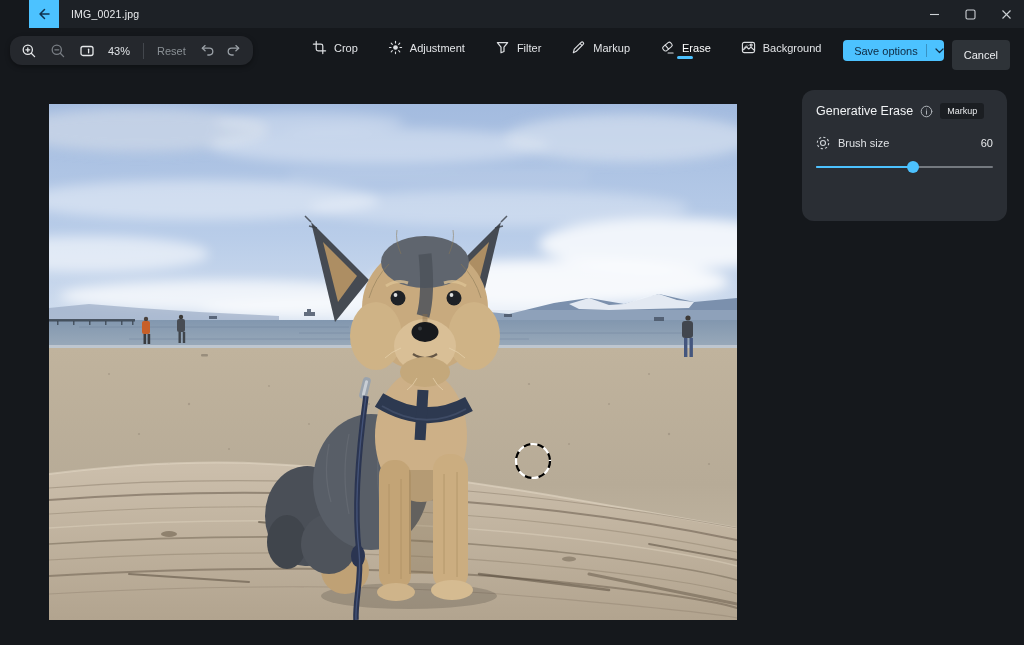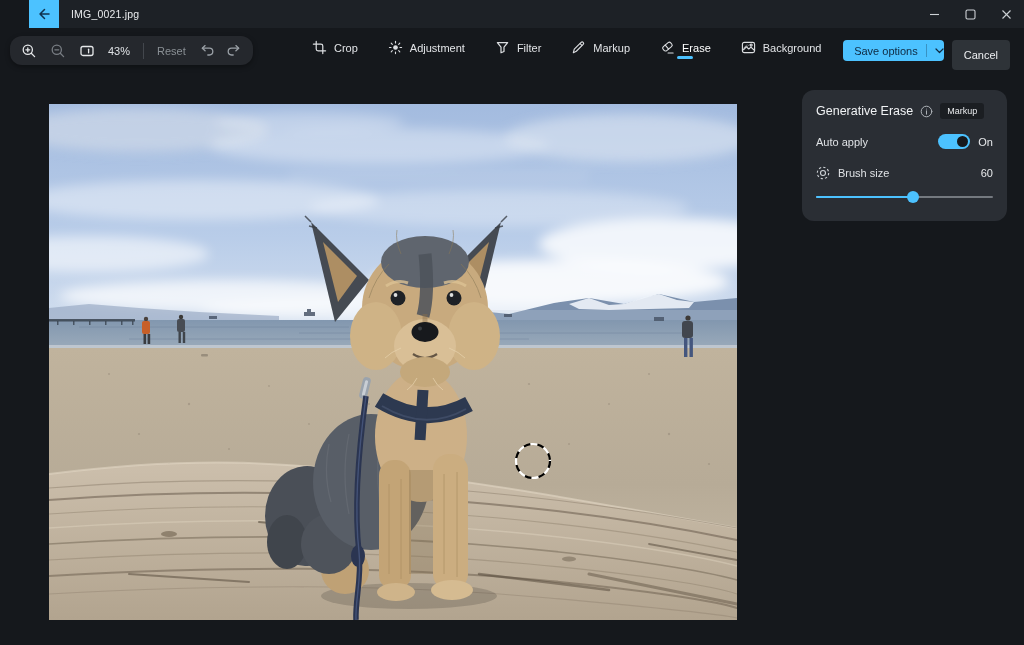--- a/index.html
+++ b/index.html
@@ -251,27 +251,20 @@
     <span class="panel-title">Generative Erase</span>
     <span>
         <svg width="13" height="13" viewBox="0 0 13 13" fill="none" stroke="#aeb3b8" stroke-width="1" stroke-linecap="round">
           <circle cx="6.5" cy="6.5" r="5.3"></circle>
           <line x1="6.5" y1="5.8" x2="6.5" y2="9.2"></line>
           <circle cx="6.5" cy="3.9" r="0.5" fill="#aeb3b8" stroke="none"></circle>
         </svg>
       </span>
     <span class="badge">Markup</span>
   </div>
-  <div class="row auto-row">
-    <span class="label-11">Auto apply</span>
-    <div class="toggle">
-        <div class="toggle-knob"></div>
-      </div>
-    <span class="on-label">On</span>
-  </div>
   <div class="row brush-row">
     <span class="brush-icon">
         <svg width="14" height="14" viewBox="0 0 14 14" fill="none" stroke="currentColor" stroke-width="1.1">
           <circle cx="7" cy="7" r="5.7" stroke-dasharray="2.3 2.1"></circle>
           <circle cx="7" cy="7" r="2.5"></circle>
         </svg>
       </span>
     <span class="label-11">Brush size</span>
     <span class="brush-value">60</span>
   </div>

